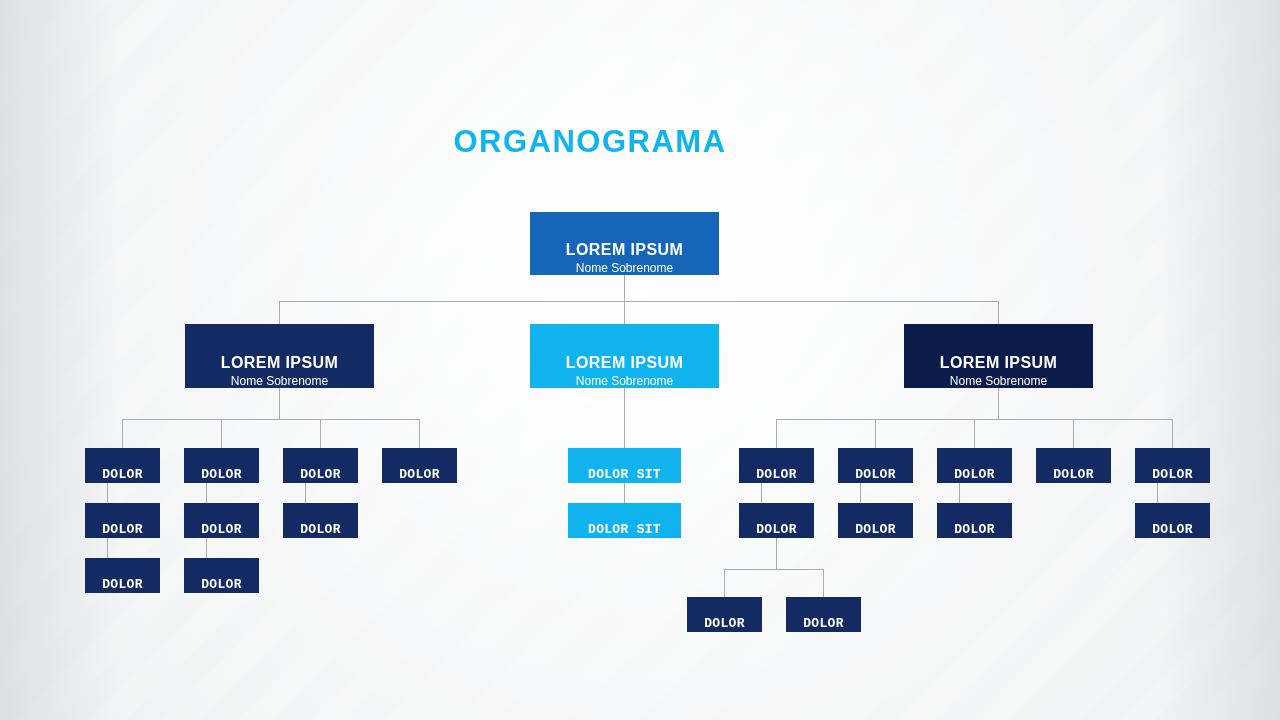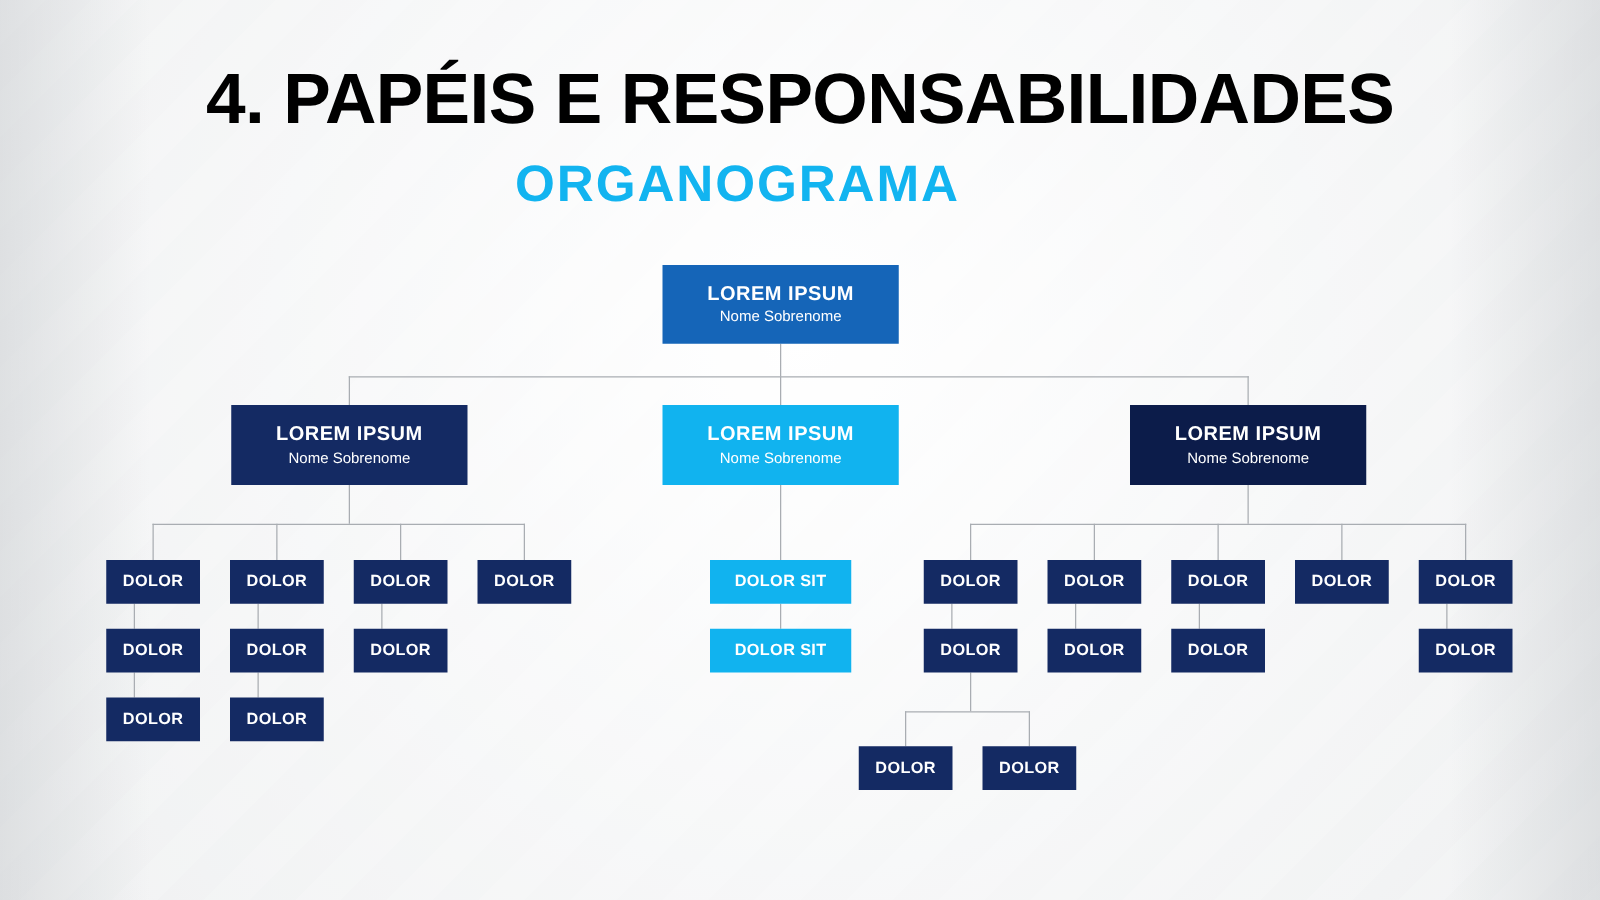--- a/index.html
+++ b/index.html
@@ -50,21 +50,21 @@
     letter-spacing: -0.5px;
     color: #000000;
     line-height: 1.1;
     white-space: nowrap;
   }
   #subtitle {
     position: absolute;
     left: 0; top: 124px;
     width: 1180px;
     text-align: center;
-    font-size: 41px;
+    font-size: 31px;
     font-weight: bold;
     letter-spacing: 1.5px;
     color: #12b4f0;
   }
 
   
   #chart {
     position: absolute;
     left: 0; top: 0;
     width: 1280px;
@@ -73,54 +73,54 @@
   .conn {
     position: absolute;
     background-color: #a9adb2;
   }
   .node {
     position: absolute;
     box-sizing: border-box;
     display: flex;
     flex-direction: column;
     align-items: center;
-    justify-content: center;
+    justify-content: flex-end;
     color: #ffffff;
     text-align: center;
   }
   .node .t1 {
     font-size: 16px;
     font-weight: bold;
     letter-spacing: 0.4px;
     line-height: 1.15;
   }
   .node .t2 {
     font-size: 12px;
     font-weight: normal;
     line-height: 1.2;
     margin-top: 1px;
   }
   .node.small .t1 {
     font-size: 13px;
     font-weight: bold;
     letter-spacing: 0.3px;
+    font-family: Liberation Mono, monospace;
   }
   .navy   { background-color: #142a63; }
   .blue   { background-color: #1565b8; }
   .cyan   { background-color: #11b3ef; }
   .darknavy { background-color: #0c1c4a; }
 </style>
 </head>
 <body>
 
 <div id="slide">
   <div class="edge-shade-left"></div>
   <div class="edge-shade-right"></div>
 
-  <div id="title">4. PAPÉIS E RESPONSABILIDADES</div>
   <div id="subtitle">ORGANOGRAMA</div>
 
   <div id="chart">
 
     <div class="conn" style="left:624px; top:275px; width:1px; height:26px;"></div>
 
     <div class="conn" style="left:279px; top:301px; width:720px; height:1px;"></div>
 
     <div class="conn" style="left:279px; top:301px; width:1px; height:23px;"></div>
     <div class="conn" style="left:624px; top:301px; width:1px; height:23px;"></div>

